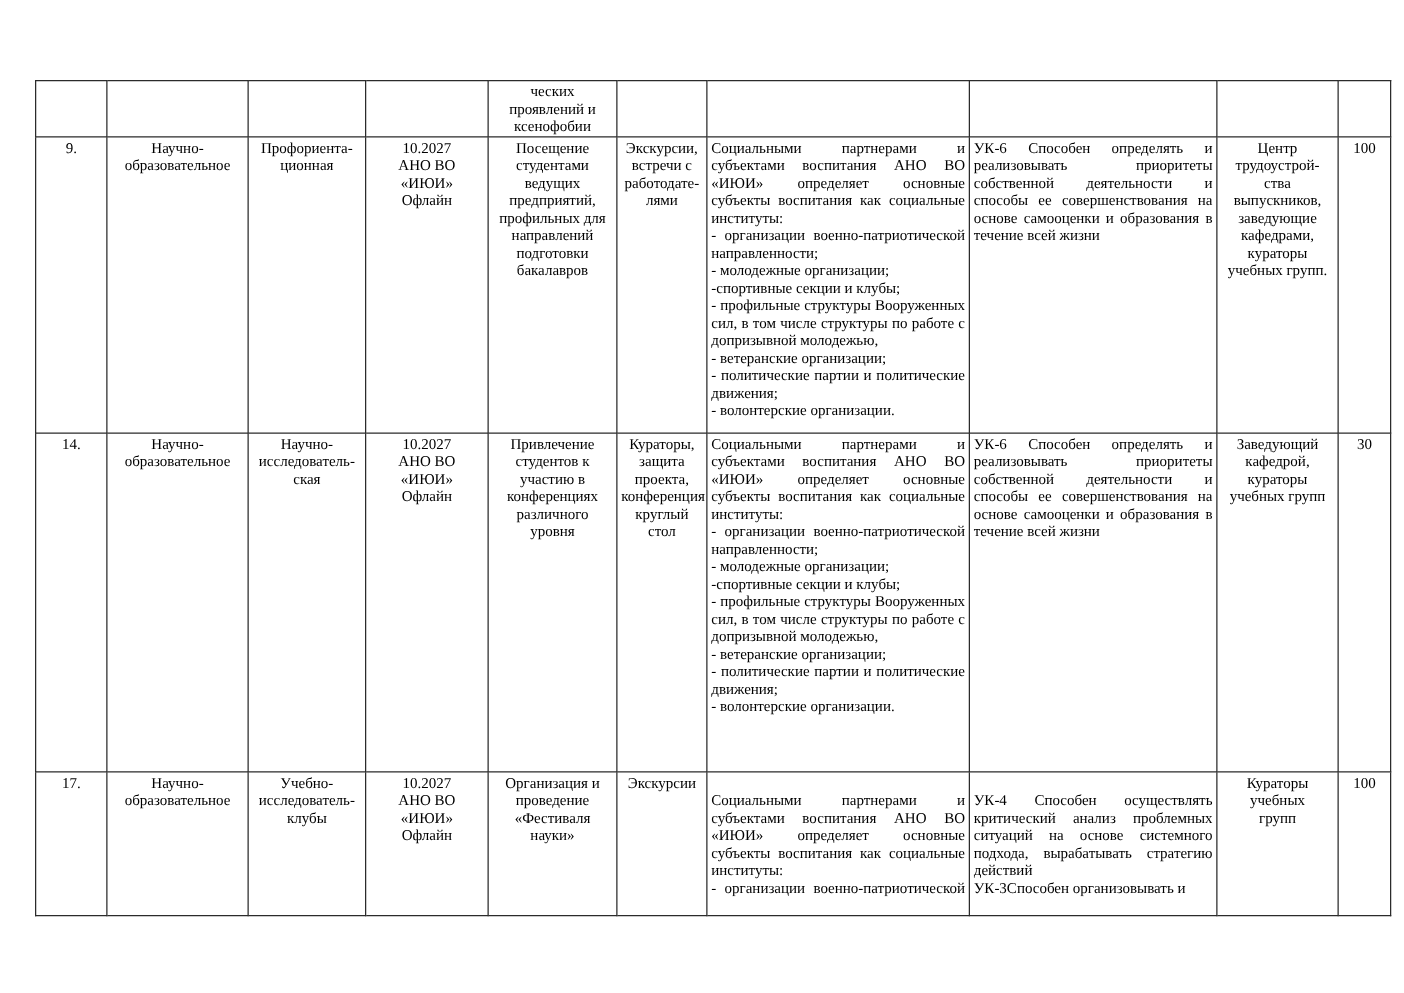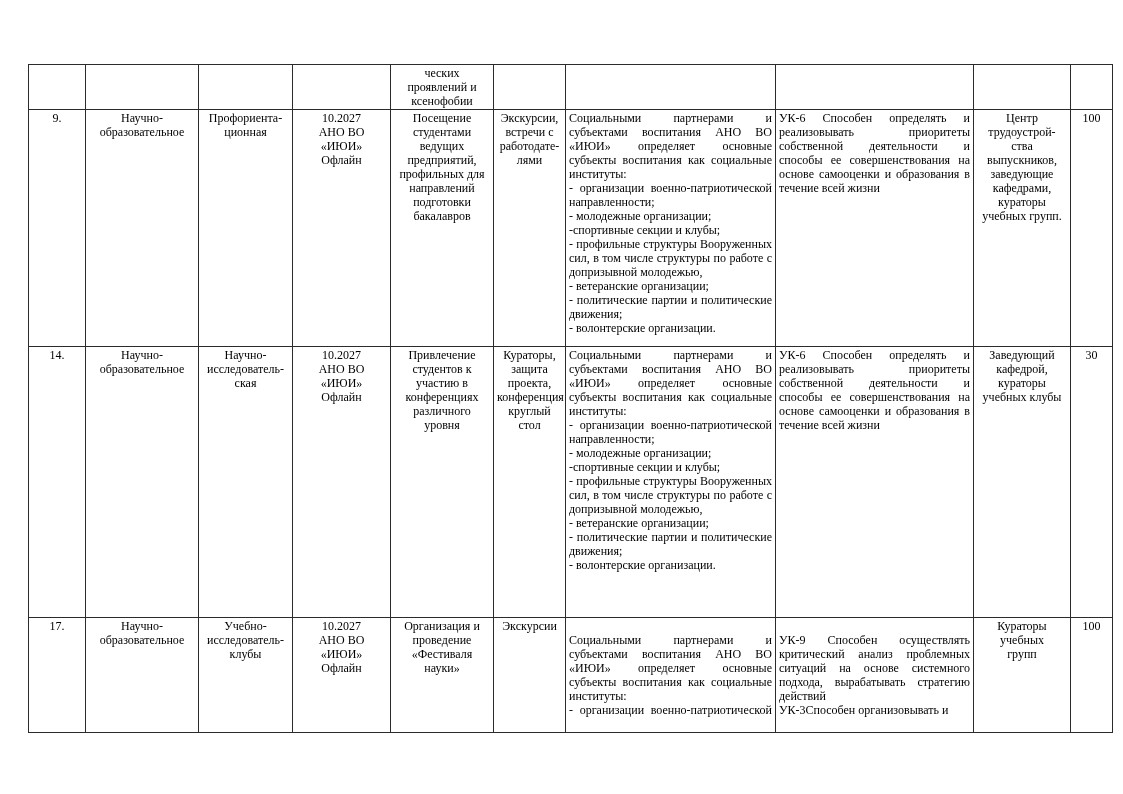--- a/index.html
+++ b/index.html
@@ -151,21 +151,21 @@
 - молодежные организации;
 -спортивные секции и клубы;
 - профильные структуры Вооруженных сил, в том числе структуры по работе с допризывной молодежью,
 - ветеранские организации;
 - политические партии и политические движения;
 - волонтерские организации.</td>
       <td class="cj">УК-6 Способен определять и реализовывать приоритеты собственной деятельности и способы ее совершенствования на основе самооценки и образования в течение всей жизни</td>
       <td class="cc">Заведующий
 кафедрой,
 кураторы
-учебных клубы</td>
+учебных групп</td>
       <td class="cc">30</td>
     </tr>
 
     <tr style="height:88px">
       <td class="cc">17.</td>
       <td class="cc">Научно-
 образовательное</td>
       <td class="cc">Учебно-
 исследователь-
 клубы</td>
@@ -182,21 +182,21 @@
         <div class="clip">Социальными партнерами и субъектами воспитания АНО ВО «ИЮИ» определяет основные субъекты воспитания как социальные институты:
 - организации военно-патриотической направленности;
 - молодежные организации;
 -спортивные секции и клубы;
 - профильные структуры Вооруженных сил, в том числе структуры по работе с допризывной молодежью,
 - ветеранские организации;
 - политические партии и политические движения;
 - волонтерские организации.</div>
       </td>
       <td class="cj">
-        <div class="clip">УК-9 Способен осуществлять критический анализ проблемных ситуаций на основе системного подхода, вырабатывать стратегию действий
+        <div class="clip">УК-4 Способен осуществлять критический анализ проблемных ситуаций на основе системного подхода, вырабатывать стратегию действий
 УК-3Способен организовывать и</div>
       </td>
       <td class="cc">Кураторы
 учебных
 групп</td>
       <td class="cc">100</td>
     </tr>
   </tbody>
     </table>
 </div>

